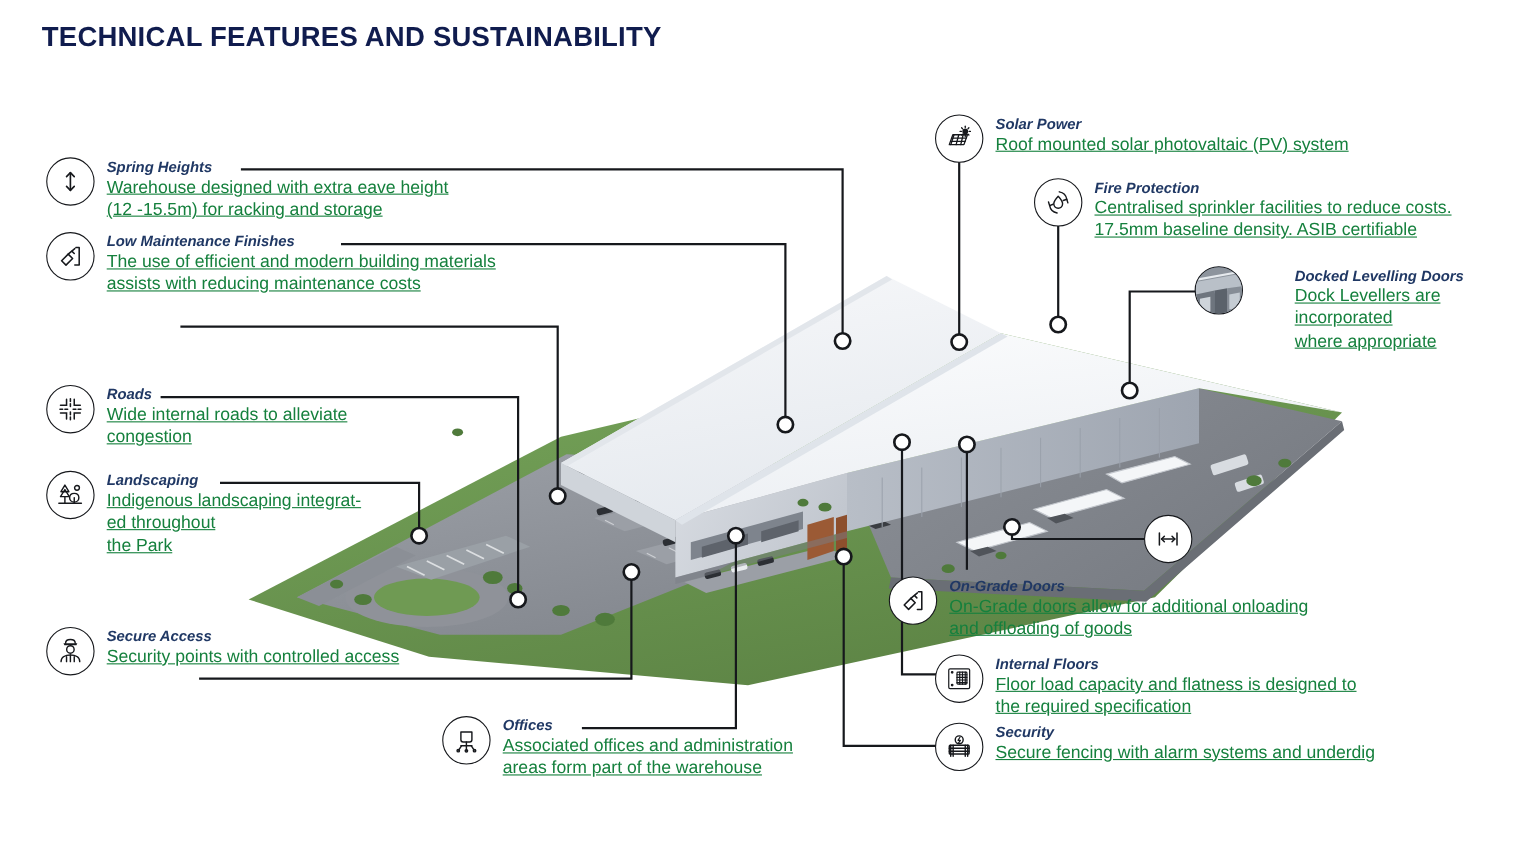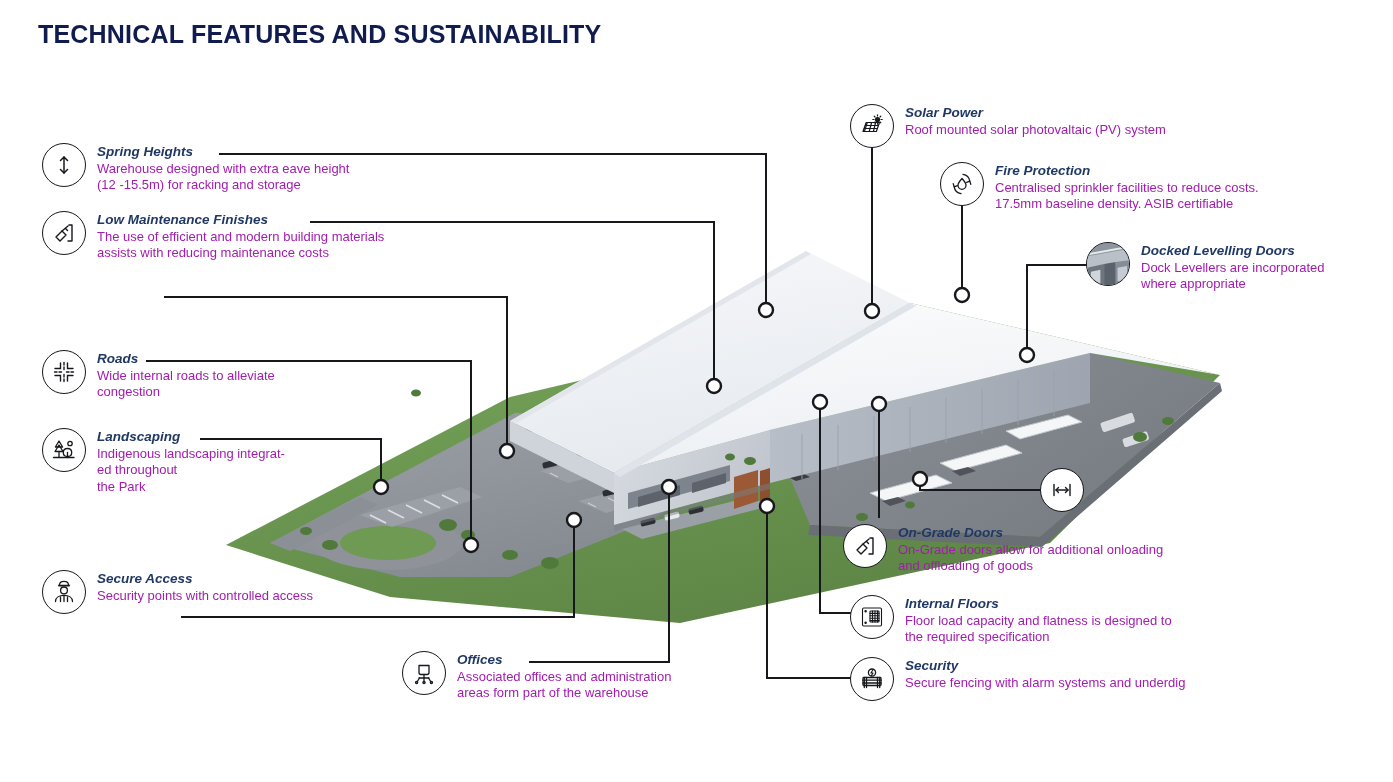--- a/index.html
+++ b/index.html
@@ -33,22 +33,22 @@
     display:flex;align-items:center;justify-content:center;
     box-sizing:border-box;
   }
   .callout .ico svg{display:block;}
   .callout .txt{margin-left:11px;padding-top:1px;}
   .c-head{
     font-size:13.5px;font-weight:700;color:#203864;
     line-height:1.15;white-space:nowrap;margin-bottom:1px;font-style:italic;
   }
   .c-body{
-    font-size:13px;font-weight:400;color:#a21caf;
-    line-height:1.30;white-space:pre-line;
+    font-size:16px;font-weight:400;color:#15803d;
+    line-height:1.30;white-space:pre-line;text-decoration:underline;
   }
   
   .ico.photo{border:1.8px solid #16181c;overflow:hidden;position:relative;background:#7f8894;}
 </style>
 </head>
 <body>
 
 <div id="stage">
 
   <div class="page-title">TECHNICAL FEATURES AND SUSTAINABILITY</div>
@@ -448,21 +448,21 @@
         <polyline points="22.8,14.4 21.8,11.1 18.6,12.3"></polyline>
       </svg>
     </div>
     <div class="txt">
       <div class="c-head">Fire Protection</div>
       <div class="c-body">Centralised sprinkler facilities to reduce costs.
 17.5mm baseline density. ASIB certifiable</div>
     </div>
   </div>
 
-  <div class="callout" style="left:1086px;top:242px;">
+  <div class="callout" style="left:1086px;top:242px;gap:36px;">
     <div class="ico photo">
       <svg width="44" height="44" viewBox="0 0 44 44">
         <rect width="44" height="44" fill="#8d949d"></rect>
         <polygon points="0,14 44,6 44,20 0,28" fill="#b9c0c8"></polygon>
         <polygon points="0,26 18,22 18,44 0,44" fill="#6e757e"></polygon>
         <polygon points="18,22 30,20 30,44 18,44" fill="#5b626b"></polygon>
         <polygon points="30,20 44,18 44,44 30,44" fill="#868d96"></polygon>
         <polygon points="4,30 14,28 14,42 4,42" fill="#cfd5db"></polygon>
         <polygon points="32,26 42,24 42,40 32,40" fill="#c5ccd3"></polygon>
         <line x1="0" y1="12" x2="44" y2="4" stroke="#e6eaee" stroke-width="2"></line>
@@ -480,21 +480,21 @@
       <svg width="28" height="28" viewBox="0 0 28 28" fill="none" stroke="#16181c" stroke-width="1.4" stroke-linecap="round" stroke-linejoin="round">
         <line x1="6" y1="8.5" x2="6" y2="19.5"></line>
         <line x1="22" y1="8.5" x2="22" y2="19.5"></line>
         <line x1="8" y1="14" x2="20" y2="14"></line>
         <polyline points="10.5,11.5 8,14 10.5,16.5"></polyline>
         <polyline points="17.5,11.5 20,14 17.5,16.5"></polyline>
       </svg>
     </div>
   </div>
 
-  <div class="callout" style="left:843px;top:524px;">
+  <div class="callout" style="left:808px;top:524px;">
     <div class="ico">
       <svg width="26" height="26" viewBox="0 0 26 26" fill="none" stroke="#16181c" stroke-width="1.4" stroke-linecap="round" stroke-linejoin="round">
         <path d="M18 5 L21 5 L21 21 L17 21"></path>
         <path d="M5 17 L11 11 L15 15 L9 21 Z"></path>
         <line x1="11" y1="11" x2="17" y2="6"></line>
         <line x1="14.5" y1="8.5" x2="16.5" y2="10.5"></line>
       </svg>
     </div>
     <div class="txt">
       <div class="c-head">On-Grade Doors</div>

